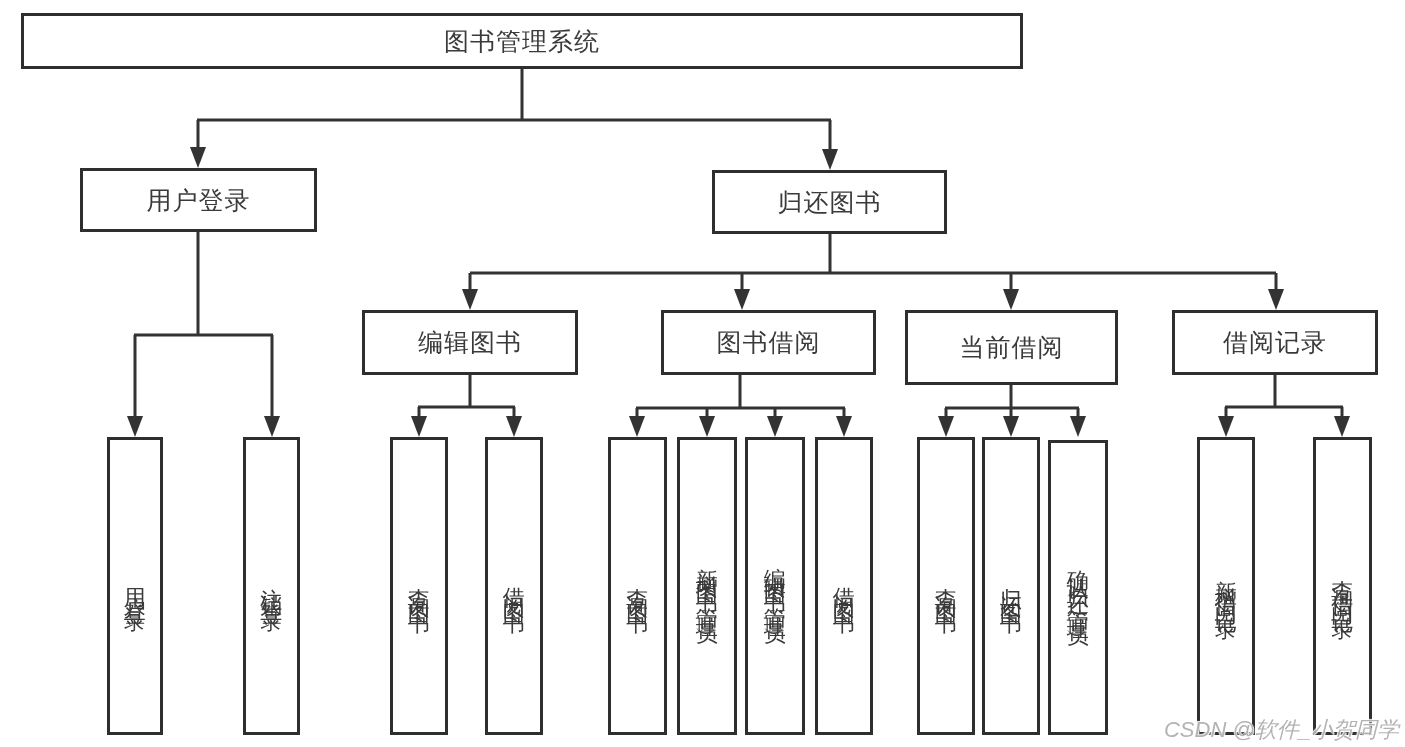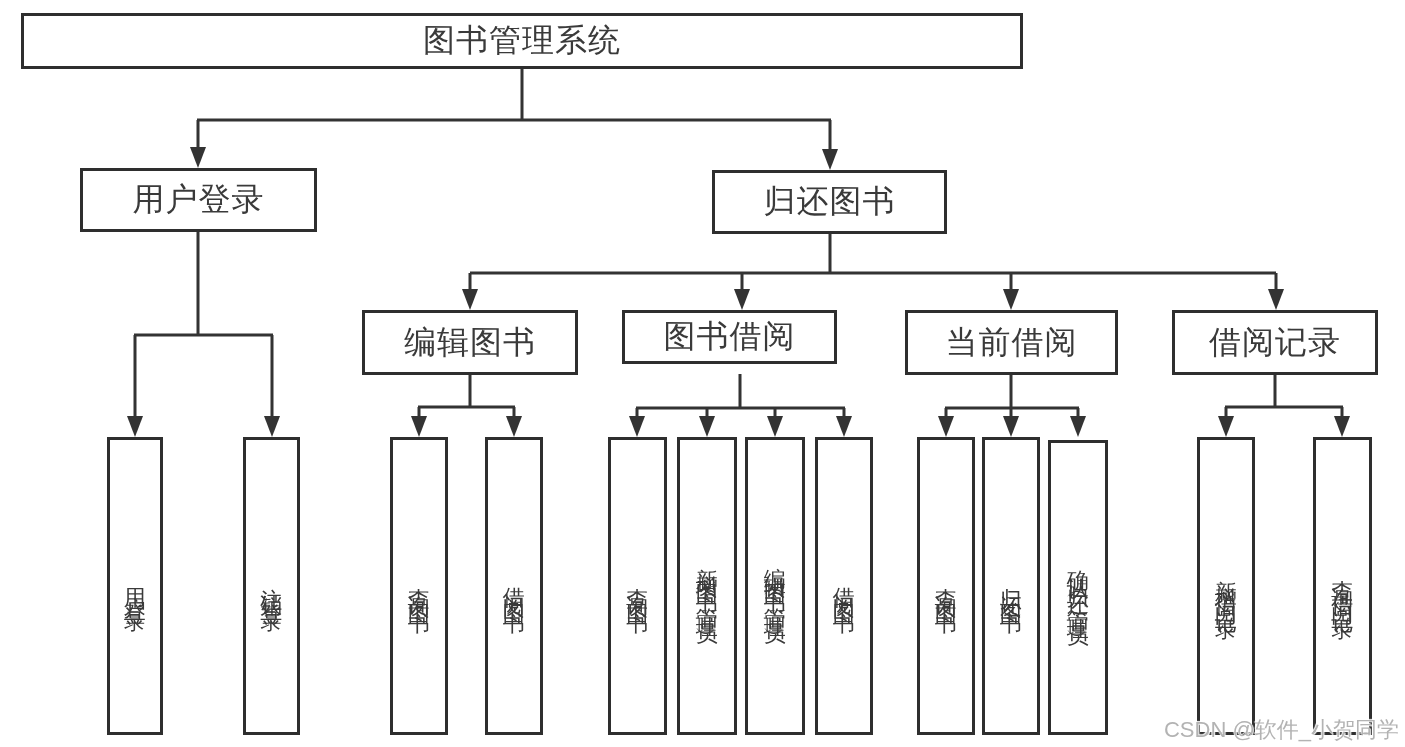--- a/index.html
+++ b/index.html
@@ -11,30 +11,31 @@
   }
   .connector{position:absolute;left:0;top:0;color:var(--line,#333333);}
   .connector path{stroke:currentColor;stroke-width:3;fill:none;}
   .connector polygon{fill:currentColor;stroke:none;}
   .box{
     position:absolute;box-sizing:border-box;
     border:3px solid var(--border,#2e2e2e);
     background:#ffffff;
     display:flex;align-items:center;justify-content:center;
   }
-  .hlabel{font-size:32px;letter-spacing:1px;white-space:nowrap;}
+  .hlabel{font-size:25px;letter-spacing:1px;white-space:nowrap;}
   .vtext{
     writing-mode:vertical-lr;text-orientation:mixed;
     font-size:22px;letter-spacing:8px;line-height:1.15;white-space:nowrap;
   }
   .watermark{
     position:absolute;right:6px;bottom:2px;
     font-size:22px;color:var(--watermark,#b3b3b3);
     text-shadow:1px 1px 1px #ffffff, -1px -1px 1px #ffffff;
     white-space:nowrap;
+    font-style:italic;
   }
 </style>
 </head>
 <body>
 
 <div class="canvas">
 
   <svg class="connector" width="1405" height="747" viewBox="0 0 1405 747" aria-hidden="true">
 
     <path d="M522,69 V121 M197,120 H831 M198,120 V150 M830,120 V152"></path>
@@ -70,22 +71,22 @@
     <polygon points="1218,416 1234,416 1226,437"></polygon>
     <polygon points="1334,416 1350,416 1342,437"></polygon>
   </svg>
 
   <div class="box hlabel" style="left:21px;top:13px;width:1002px;height:56px">图书管理系统</div>
 
   <div class="box hlabel" style="left:80px;top:168px;width:237px;height:64px">用户登录</div>
   <div class="box hlabel" style="left:712px;top:170px;width:235px;height:64px">归还图书</div>
 
   <div class="box hlabel" style="left:362px;top:310px;width:216px;height:65px">编辑图书</div>
-  <div class="box hlabel" style="left:622px;top:310px;width:215px;height:54px">图书借阅</div>
-  <div class="box hlabel" style="left:905px;top:310px;width:213px;height:65px">当前借阅</div>
+  <div class="box hlabel" style="left:661px;top:310px;width:215px;height:65px">图书借阅</div>
+  <div class="box hlabel" style="left:905px;top:310px;width:213px;height:75px">当前借阅</div>
   <div class="box hlabel" style="left:1172px;top:310px;width:206px;height:65px">借阅记录</div>
 
   <div class="box" style="left:107px;top:437px;width:56px;height:298px">
     <span class="vtext">用户登录</span>
   </div>
   <div class="box" style="left:243px;top:437px;width:57px;height:298px">
     <span class="vtext">注销登录</span>
   </div>
 
   <div class="box" style="left:390px;top:437px;width:58px;height:298px">

